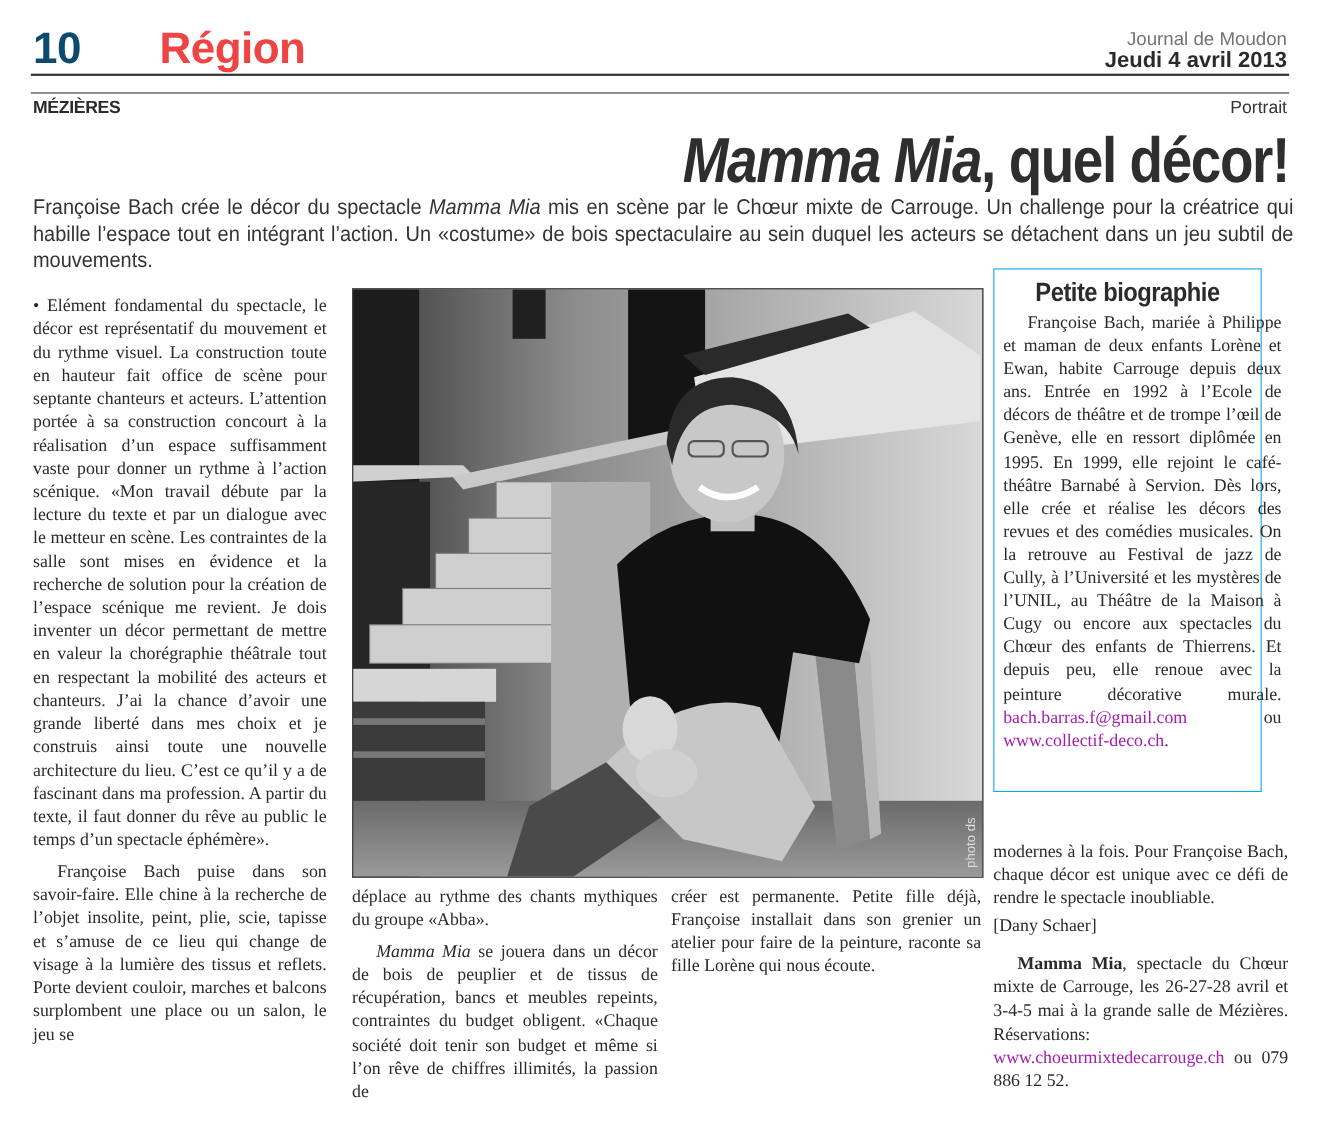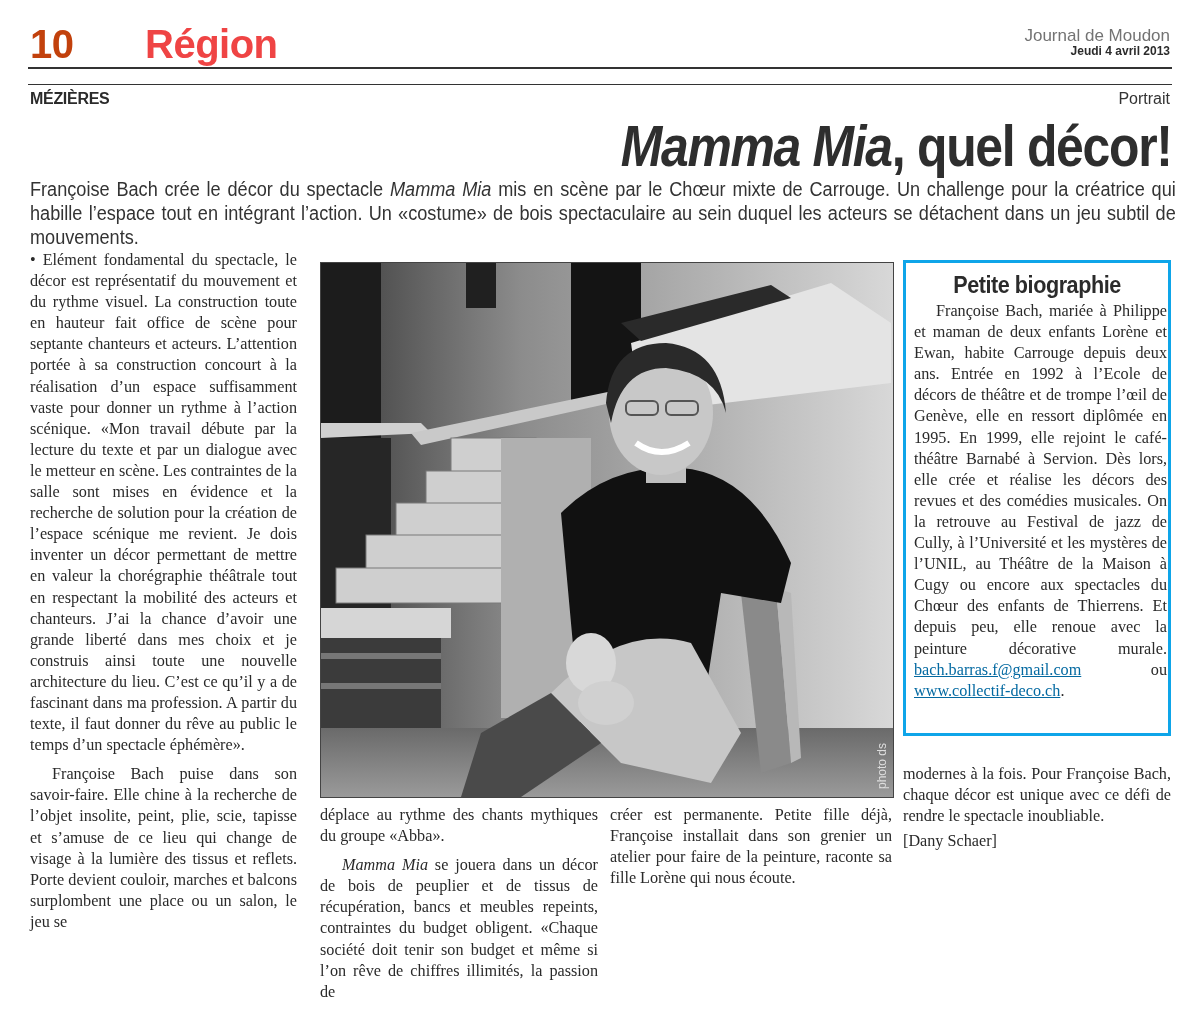--- a/index.html
+++ b/index.html
@@ -1,53 +1,53 @@
 <!DOCTYPE html>
 <html><head>
 <meta charset="utf-8">
 <style>
   html, body { margin:0; padding:0; background:#fff; }
   body { width:1200px; height:1024px; position:relative; overflow:hidden; color:#2a2a2a; }
   .abs { position:absolute; }
   .sans { font-family:"Liberation Sans", "DejaVu Sans", sans-serif; }
   .serif { font-family:"Liberation Serif", "DejaVu Serif", serif; }
 
-  #page-number { left:30px; top:22px; font-size:40px; font-weight:bold; letter-spacing:-0.5px; color:#c2410c; }
+  #page-number { left:30px; top:22px; font-size:40px; font-weight:bold; letter-spacing:-0.5px; color:#0c4a6e; }
   #section-title { left:145px; top:22px; font-size:40px; font-weight:bold; letter-spacing:-0.5px; color:#ef4444; }
   #paper-name { right:30px; top:26px; font-size:17px; color:#737373; text-align:right; }
-  #paper-date { right:30px; top:44px; font-size:12px; font-weight:bold; color:#2b2b2b; text-align:right; }
+  #paper-date { right:30px; top:44px; font-size:20px; font-weight:bold; color:#2b2b2b; text-align:right; }
 
   .rule { left:28px; width:1144px; height:0; border-top:2px solid #333; }
   #rule-top { top:67px; }
   #rule-bottom { top:84px; border-top-width:1.5px; }
 
   #locality { left:30px; top:90px; font-size:16px; font-weight:bold; color:#2b2b2b; letter-spacing:-0.3px; }
   #rubric { right:30px; top:90px; font-size:16px; color:#333; }
   #headline { right:28px; top:112px; font-size:58px; font-weight:bold; color:#2e2e2e; letter-spacing:-1.5px; transform:scaleX(0.86); transform-origin:right center; white-space:nowrap; }
   #headline i { font-style:italic; }
 
   #lead { left:30px; top:177px; width:1145px; font-size:19.5px; line-height:24px; color:#333; text-align:justify; transform:scaleX(0.93); transform-origin:left top; width:1230px; }
   #lead i { font-style:italic; }
 
   .col { font-size:16.2px; line-height:21.1px; color:#2a2a2a; text-align:justify; hyphens:none; }
   .col p { margin:0; }
   .col p + p { margin-top:8px; }
   .indent { text-indent:22px; }
 
-  #col-left { left:30px; top:250px; width:267px; }
+  #col-left { left:30px; top:268px; width:267px; }
   #photo { left:320px; top:262px; width:572px; height:534px; border:1px solid #444; overflow:hidden; background:#777; }
   #photo-credit { right:4px; bottom:8px; writing-mode:vertical-rl; transform:rotate(180deg); font-size:12px; color:#ddd; }
   #col-mid { left:320px; top:805px; width:278px; }
   #col-mid2 { left:610px; top:805px; width:282px; }
-  #bio-box { left:903px; top:260px; width:268px; height:476px; border:3px solid #0ea5e9; padding:0; box-sizing:border-box; }
+  #bio-box { left:903px; top:244px; width:244px; height:476px; border:1px solid #0ea5e9; padding:0; box-sizing:border-box; }
   #bio-title { position:absolute; left:0; top:8px; width:100%; text-align:center; font-size:24px; font-weight:bold; color:#2b2b2b; letter-spacing:-0.5px; transform:scaleX(0.9); }
   #bio-text { position:absolute; left:8px; top:38px; width:253px; }
   #col-right { left:903px; top:764px; width:268px; }
   .signature { text-align:left; }
-  a.link { color:#0369a1; text-decoration:underline; }
+  a.link { color:#a21caf; }
   b { font-weight:bold; }
 </style>
 </head>
 <body>
 
 <div id="page-number" class="abs sans">10</div>
 <div id="section-title" class="abs sans">Région</div>
 <div id="paper-name" class="abs sans">Journal de Moudon</div>
 <div id="paper-date" class="abs sans">Jeudi 4 avril 2013</div>
 <div id="rule-top" class="abs rule"></div>
@@ -133,13 +133,14 @@
 <div id="bio-box" class="abs">
   <div id="bio-title" class="sans">Petite biographie</div>
   <div id="bio-text" class="col serif">
     <p class="indent"><span>Françoise Bach, mariée à Philippe et maman de deux enfants Lorène et Ewan, habite Carrouge depuis deux ans. Entrée en 1992 à l’Ecole de décors de théâtre et de trompe l’œil de Genève, elle en ressort diplômée en 1995. En 1999, elle rejoint le café-théâtre Barnabé à Servion. Dès lors, elle crée et réalise les décors des revues et des comédies musicales. On la retrouve au Festival de jazz de Cully, à l’Université et les mystères de l’UNIL, au Théâtre de la Maison à Cugy ou encore aux spectacles du Chœur des enfants de Thierrens. Et depuis peu, elle renoue avec la peinture décorative murale. </span><a class="link">bach.barras.f@gmail.com</a><span> ou </span><a class="link">www.collectif-deco.ch</a><span>.</span></p>
   </div>
 </div>
 
 <div id="col-right" class="abs col serif">
   <p>modernes à la fois. Pour Françoise Bach, chaque décor est unique avec ce défi de rendre le spectacle inoubliable.</p>
   <p class="signature" style="margin-top:4px;">[Dany Schaer]</p>
+  <p class="indent" style="margin-top:14px;"><b>Mamma Mia</b><span>, spectacle du Chœur mixte de Carrouge, les 26-27-28 avril et 3-4-5 mai à la grande salle de Mézières. Réservations: </span><a class="link">www.choeurmixtedecarrouge.ch</a><span> ou 079 886 12 52.</span></p>
 </div>
 
 </body></html>

